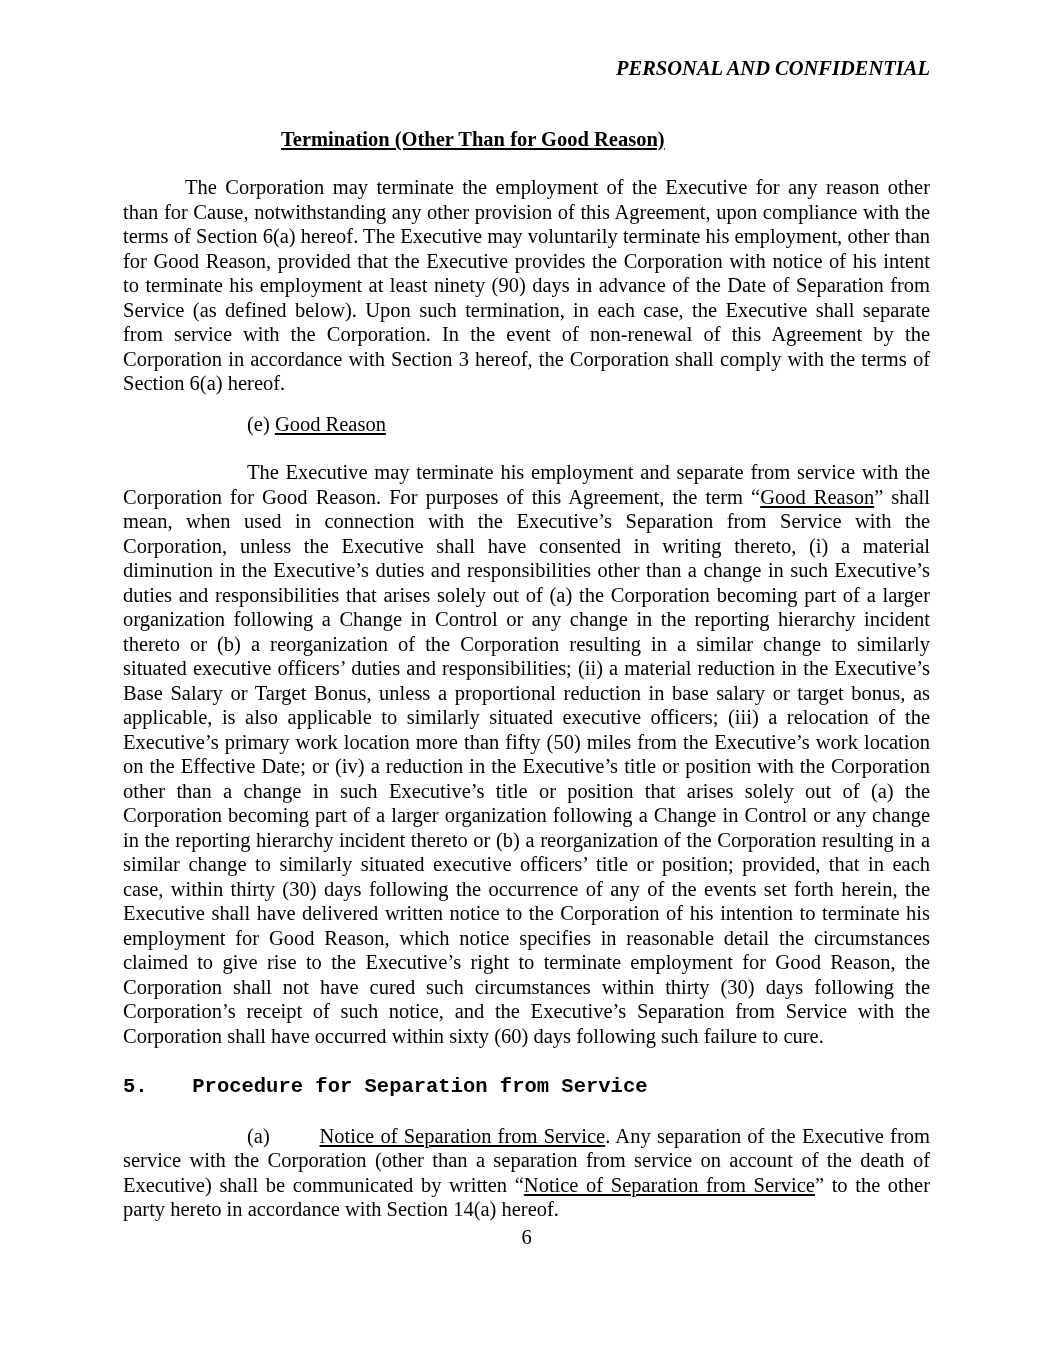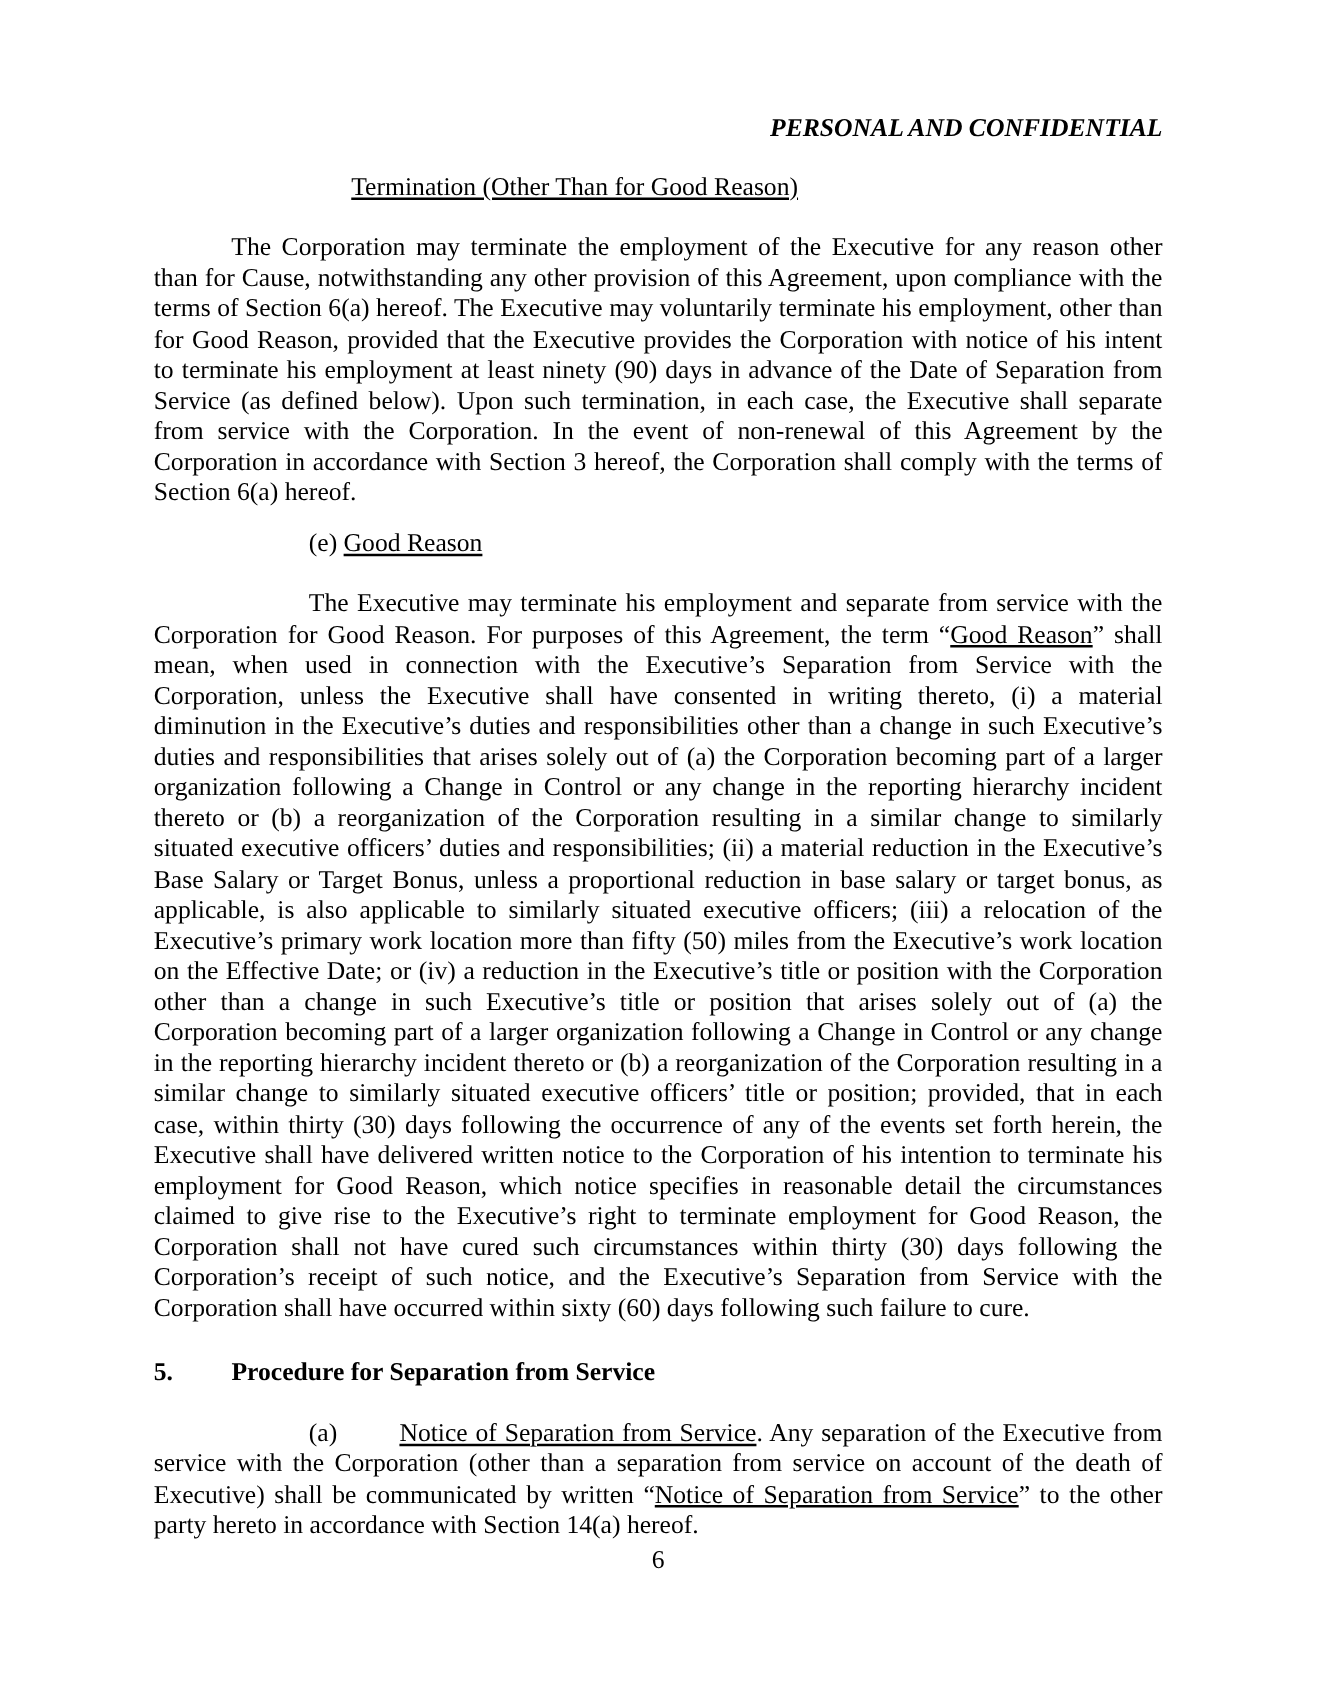--- a/index.html
+++ b/index.html
@@ -17,42 +17,43 @@
     font-family: "Liberation Serif", serif;
     font-size: 20.5px;
     line-height: 24.5px;
     color: #000000;
     overflow: hidden;
   }
   .doc-header {
     text-align: right;
     font-weight: bold;
     font-style: italic;
-    margin-top: 35px;
   }
   .heading-termination {
-    margin-top: 22px;
+    margin-top: 46px;
     padding-left: 158px;
+    font-weight: bold;
   }
   .u {
     text-decoration: underline;
   }
   p.body {
     margin: 24px 0 0 0;
     text-align: justify;
   }
   p.indent-1 { text-indent: 62px; }
   p.indent-2 { text-indent: 124px; }
   .subheading-e {
     margin-top: 16px;
     margin-left: 124px;
   }
   .section-heading {
     margin-top: 27px;
     font-weight: bold;
+    font-family: Liberation Mono, monospace;
   }
   .sec-num {
     display: inline-block;
     width: 57px;
   }
   .page-number {
     margin-top: 3px;
     text-align: center;
   }
 </style>

